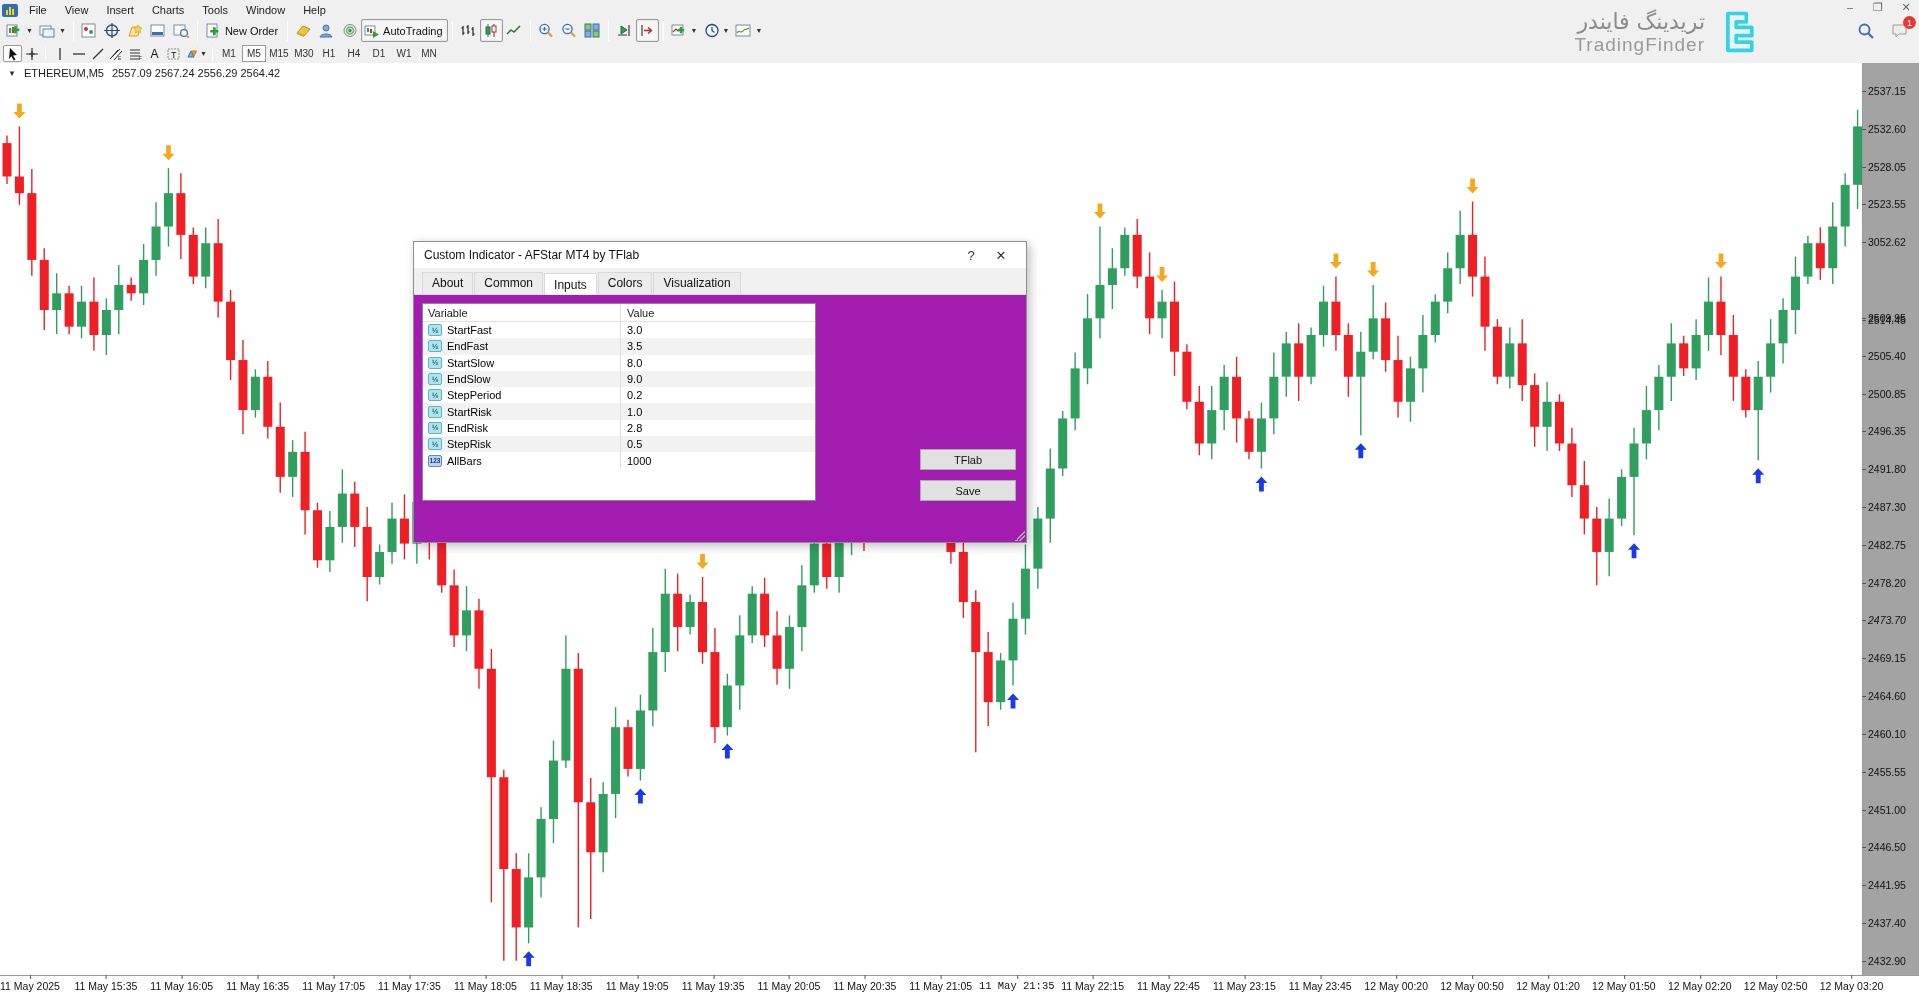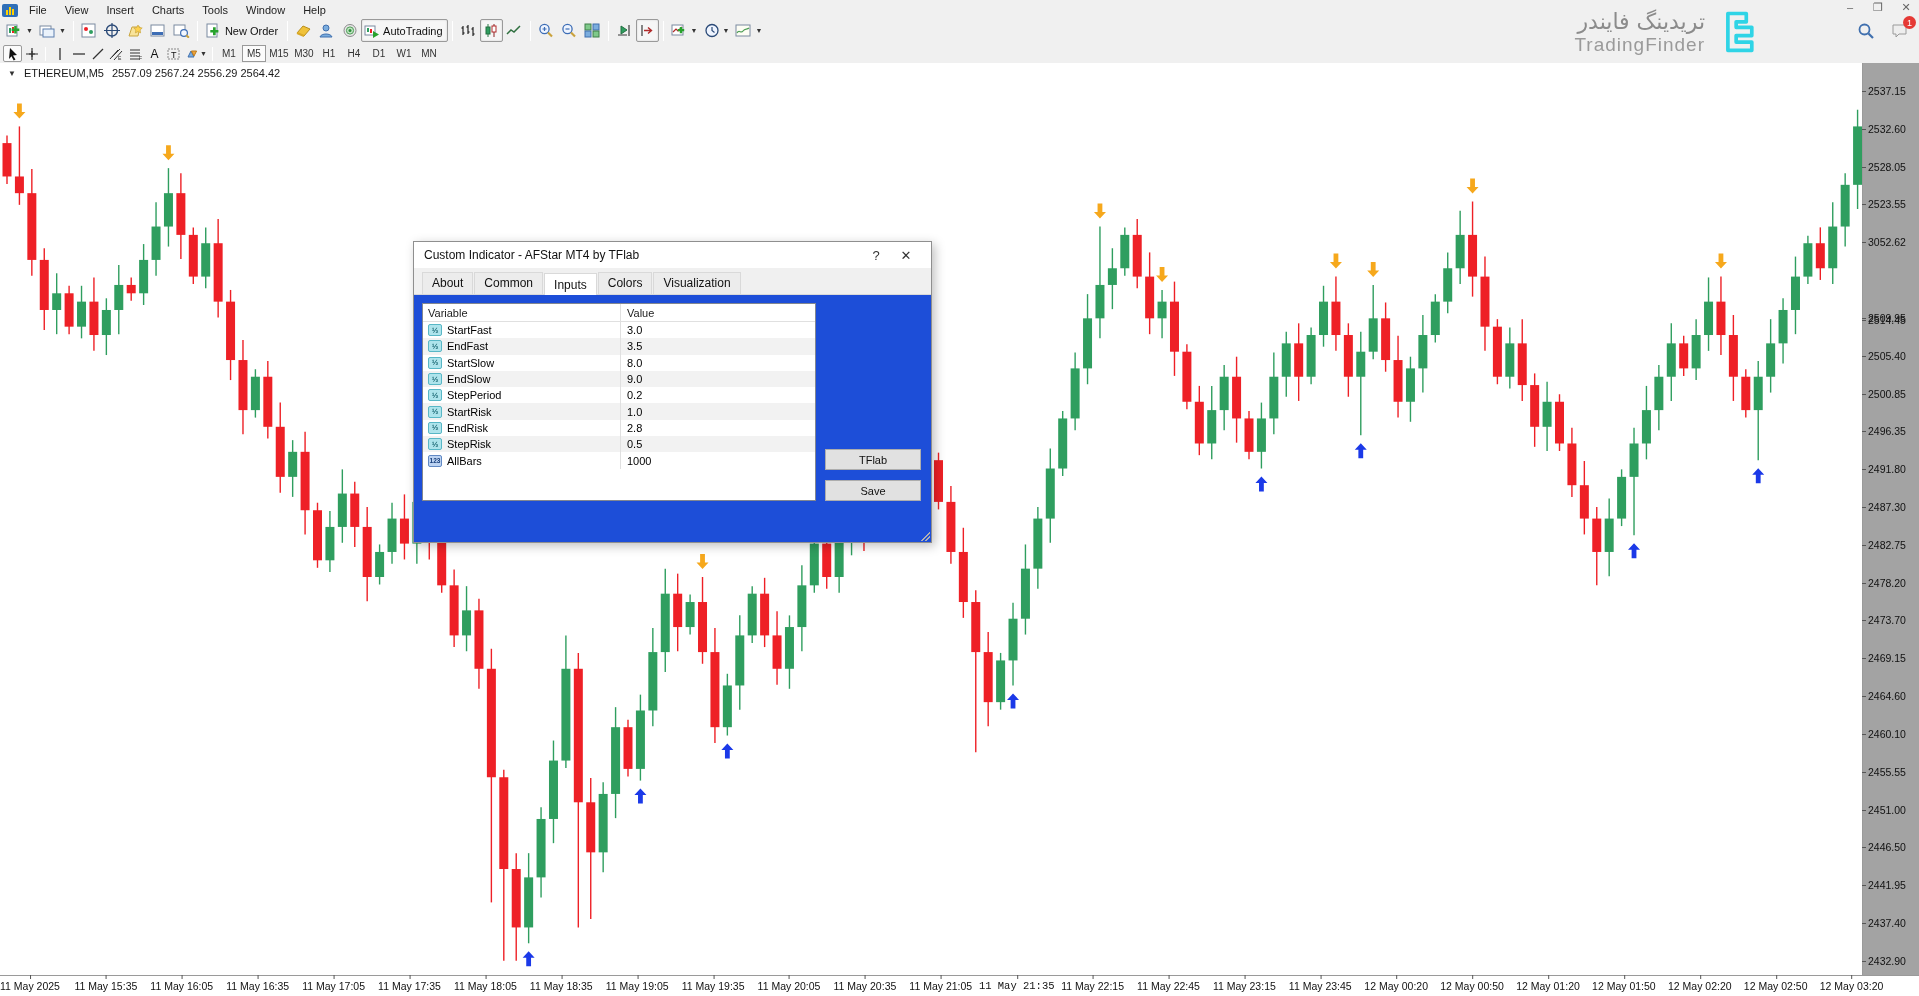--- a/index.html
+++ b/index.html
@@ -60,22 +60,22 @@
     border-left:1px solid #9a9a9a; background:#a3a3a3; }
   .pa-label { position:absolute; left:5px; font-size:10.5px; color:#111; white-space:nowrap; }
   .pa-label::before { content:""; position:absolute; left:-6px; top:6px; width:4px; height:1px; background:#555; }
   #time-axis { position:absolute; left:0; top:912px; width:1919px; height:21px;
     border-top:1px solid #9a9a9a; background:#fff; }
   .ta-label { position:absolute; top:4px; font-size:10.5px; color:#111;
     transform:translateX(-50%); white-space:nowrap; }
   .ta-label::before { content:""; position:absolute; left:50%; top:-5px; width:1px; height:4px; background:#555; }
 
   
-  #dialog { position:absolute; left:413px; top:178px; width:519px; height:302px;
-    background:#1d4ed8; border:1px solid #8f8f8f; box-shadow:3px 3px 10px rgba(0,0,0,.25); }
+  #dialog { position:absolute; left:413px; top:178px; width:614px; height:302px;
+    background:#a21caf; border:1px solid #8f8f8f; box-shadow:3px 3px 10px rgba(0,0,0,.25); }
   #dlg-title { height:26px; background:#fff; display:flex; align-items:center; padding:0 10px; }
   #dlg-title .t { font-size:12px; color:#111; flex:1; }
   #dlg-title .btn { width:30px; text-align:center; font-size:13px; color:#333; cursor:default; }
   #dlg-tabs { display:flex; padding:4px 8px 0 8px; border-bottom:1px solid #d9d9d9; background:#f0f0f0; }
   .dtab { font-size:12px; color:#111; padding:3px 9px; border:1px solid #d9d9d9;
     border-bottom:none; background:#ececec; margin-right:1px; cursor:default;text-align:right; }
   .dtab.active { background:#fff; position:relative; top:1px; padding-top:4px; }
   #dlg-body { position:relative; height:214px; padding:8px; }
   #dlg-table { position:absolute; left:8px; top:8px; width:394px; height:198px;
     background:#fff; border:1px solid #828790; font-size:11px; overflow:hidden; }
@@ -722,21 +722,21 @@
         <span class="pa-label" style="top: 173.231px;">3052.62</span>
         <span class="pa-label" style="top: 226px; margin-top: 25px;">2514.45</span>
         <span class="pa-label" style="top: 248.744px;">2509.95</span>
         <span class="pa-label" style="top: 286.709px;">2505.40</span>
         <span class="pa-label" style="top: 324.674px;">2500.85</span>
         <span class="pa-label" style="top: 362.222px;">2496.35</span>
         <span class="pa-label" style="top: 400.188px;">2491.80</span>
         <span class="pa-label" style="top: 437.736px;">2487.30</span>
         <span class="pa-label" style="top: 475.701px;">2482.75</span>
         <span class="pa-label" style="top: 513.666px;">2478.20</span>
-        <span class="pa-label" style="top: 551.214px;">2473.70</span>
+        <span class="pa-label" style="top: 551.214px; font-style: italic;">2473.70</span>
         <span class="pa-label" style="top: 589.179px;">2469.15</span>
         <span class="pa-label" style="top: 627.145px;">2464.60</span>
         <span class="pa-label" style="top: 664.693px;">2460.10</span>
         <span class="pa-label" style="top: 702.658px;">2455.55</span>
         <span class="pa-label" style="top: 740.623px;">2451.00</span>
         <span class="pa-label" style="top: 778.171px;">2446.50</span>
         <span class="pa-label" style="top: 816.136px;">2441.95</span>
         <span class="pa-label" style="top: 854.102px;">2437.40</span>
         <span class="pa-label" style="top: 891.65px;">2432.90</span>
       </div>

